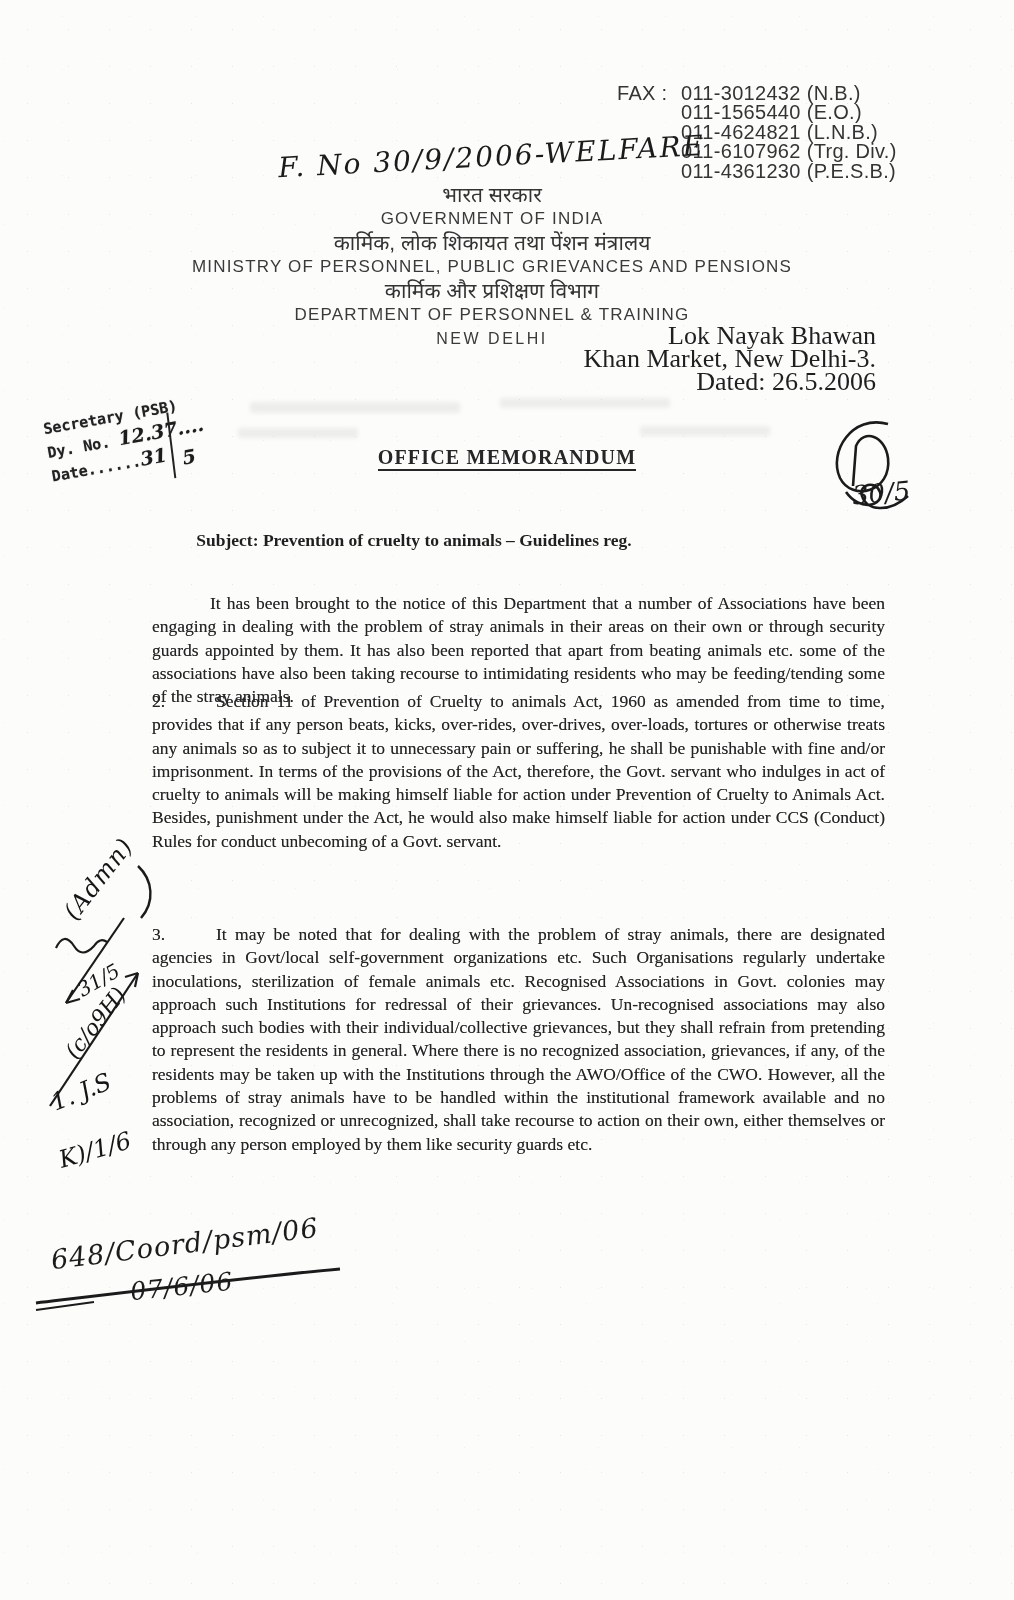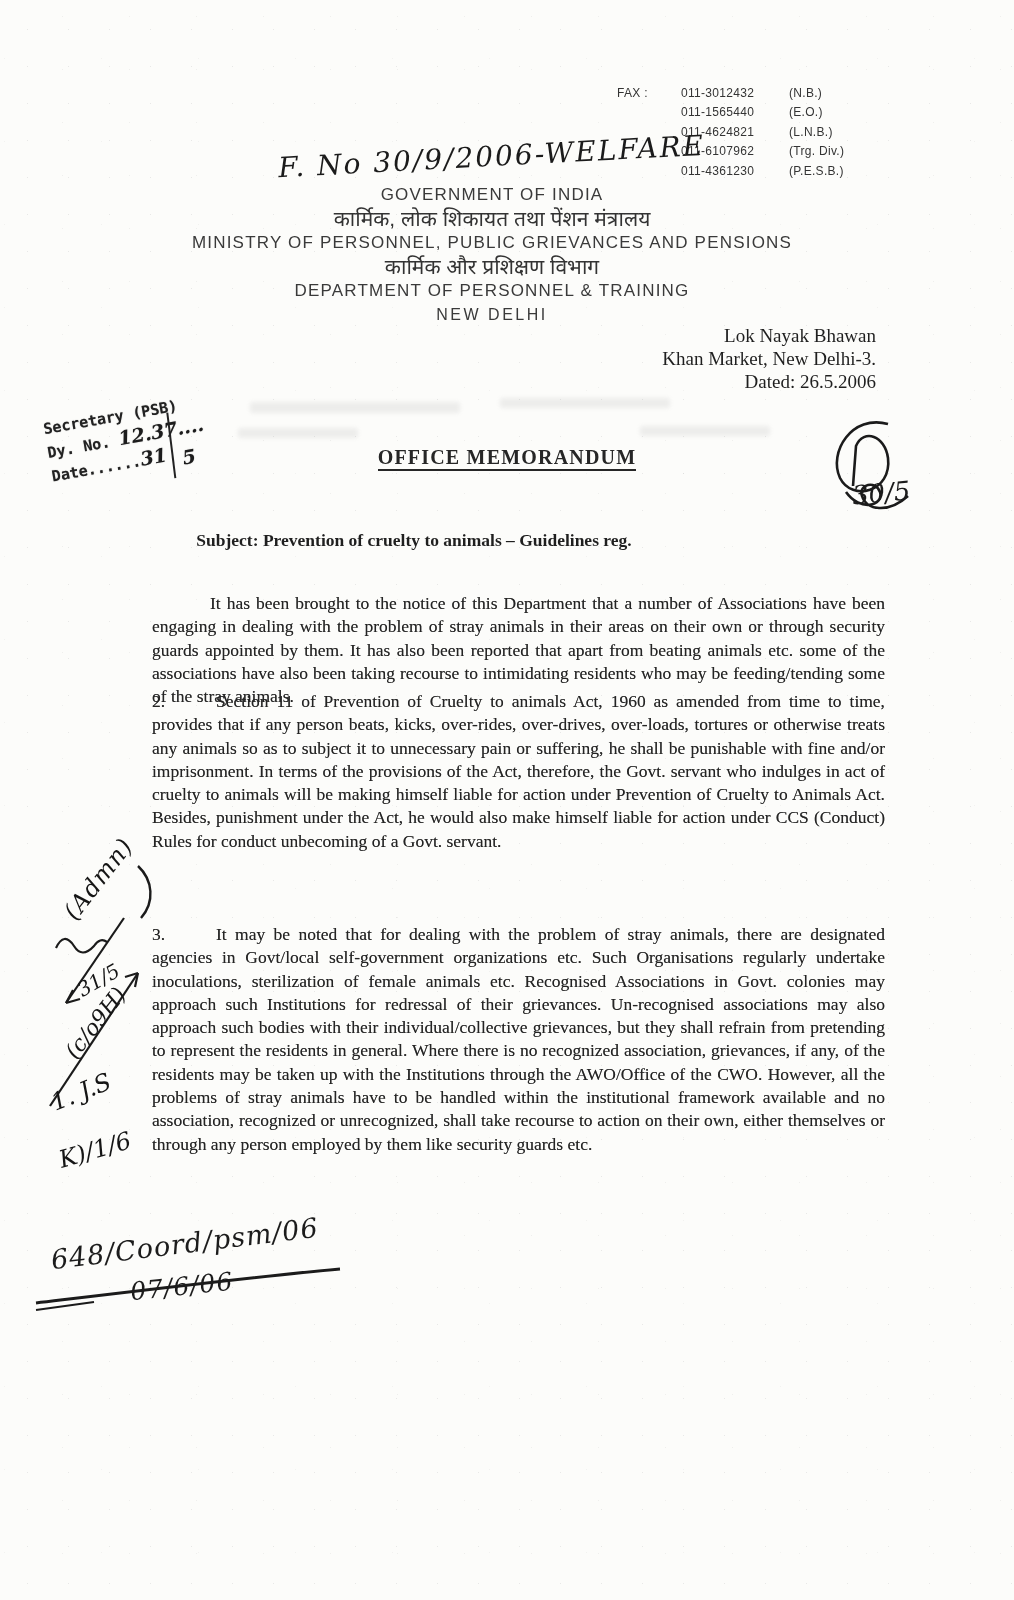--- a/index.html
+++ b/index.html
@@ -13,39 +13,39 @@
     background-size:41px 37px, 67px 53px, 97px 83px;
     background-position:7px 11px, 29px 43px, 53px 17px;
     overflow:hidden;
     font-family:"Liberation Serif", serif;
     color:#262626;
   }
   .sans{font-family:"Liberation Sans", sans-serif;}
   .hand{font-family:"DejaVu Serif", serif;font-style:italic;color:#1c1c1c;}
 
   
-  .fax{position:absolute;left:617px;top:84px;font-size:12px;line-height:19.4px;color:#343434;letter-spacing:0.3px;}
+  .fax{position:absolute;left:617px;top:84px;font-size:20px;line-height:19.4px;color:#343434;letter-spacing:0.3px;}
   .fax-row{white-space:nowrap;}
   .fax-label{display:inline-block;width:64px;}
   .fax-row.cont{padding-left:64px;}
   .fax-num{display:inline-block;min-width:102px;}
   .fax-dept{display:inline-block;padding-left:6px;}
 
   
   .fileno{position:absolute;left:278px;top:140px;font-size:28px;transform:rotate(-3deg);letter-spacing:2px;color:#1b1b1b;}
 
   
   .letterhead{position:absolute;left:77px;top:183px;width:830px;text-align:center;color:#3a3a3a;}
   .lh-hi{font-size:21px;line-height:23px;margin-bottom:1px;color:#333;}
   .lh-en{font-size:17px;line-height:23px;letter-spacing:1.2px;margin-bottom:1px;}
   .lh-city-hi{font-size:20px;line-height:24px;margin-top:1px;color:#333;}
   .lh-city-en{font-size:16px;line-height:24px;letter-spacing:2.5px;}
 
   
-  .addr{position:absolute;right:138px;top:324px;text-align:right;font-size:19px;line-height:23px;color:#1f1f1f;}
+  .addr{position:absolute;right:138px;top:324px;text-align:right;font-size:26px;line-height:23px;color:#1f1f1f;}
 
   
   .stamp{position:absolute;left:46px;top:398px;transform:rotate(-10deg);font-family:"DejaVu Sans Mono", monospace;font-weight:bold;font-size:15px;line-height:22px;color:#222;text-shadow:0 0 1px rgba(30,30,30,0.45);width:230px;}
   .stamp .hand{font-size:19px;font-weight:bold;}
   .stamp-vline{position:absolute;left:122px;top:16px;width:2.4px;height:66px;background:#222;transform:rotate(3deg);}
   .stamp-five{position:absolute;left:132px;top:52px;font-size:22px;}
 
   
   .smudge{position:absolute;background:#8a8a8a;opacity:0.13;filter:blur(2px);border-radius:3px;}
 
@@ -100,20 +100,21 @@
       <span class="fax-num">011-6107962</span><span class="fax-dept">(Trg. Div.)</span>
     </div>
     <div class="fax-row cont">
       <span class="fax-num">011-4361230</span><span class="fax-dept">(P.E.S.B.)</span>
     </div>
   </div>
 
   <div class="fileno hand">F. No 30/9/2006-WELFARE</div>
 
   <div class="letterhead">
+    <div class="lh-hi sans">भारत सरकार</div>
     <div class="lh-en sans">GOVERNMENT OF INDIA</div>
     <div class="lh-hi sans">कार्मिक, लोक शिकायत तथा पेंशन मंत्रालय</div>
     <div class="lh-en sans">MINISTRY OF PERSONNEL, PUBLIC GRIEVANCES AND PENSIONS</div>
     <div class="lh-hi sans">कार्मिक और प्रशिक्षण विभाग</div>
     <div class="lh-en sans">DEPARTMENT OF PERSONNEL &amp; TRAINING</div>
     <div class="lh-city-en sans">NEW DELHI</div>
   </div>
 
   <div class="addr">
     <div>Lok Nayak Bhawan</div>

